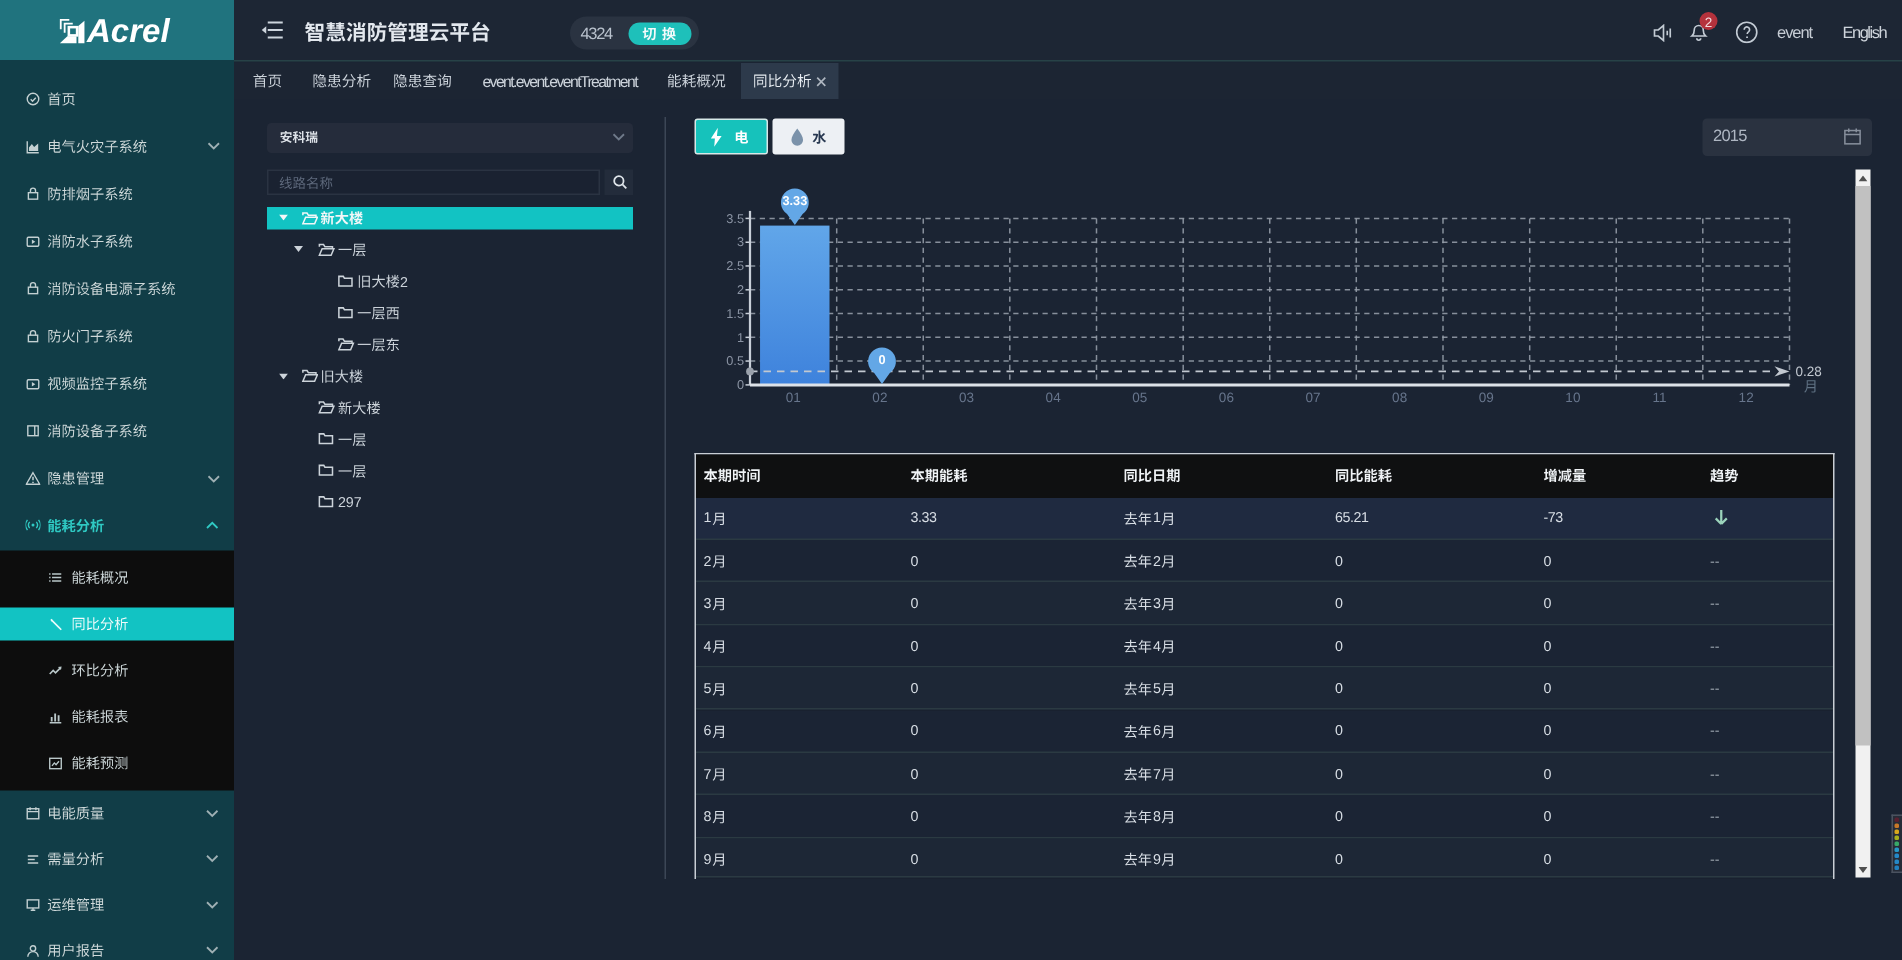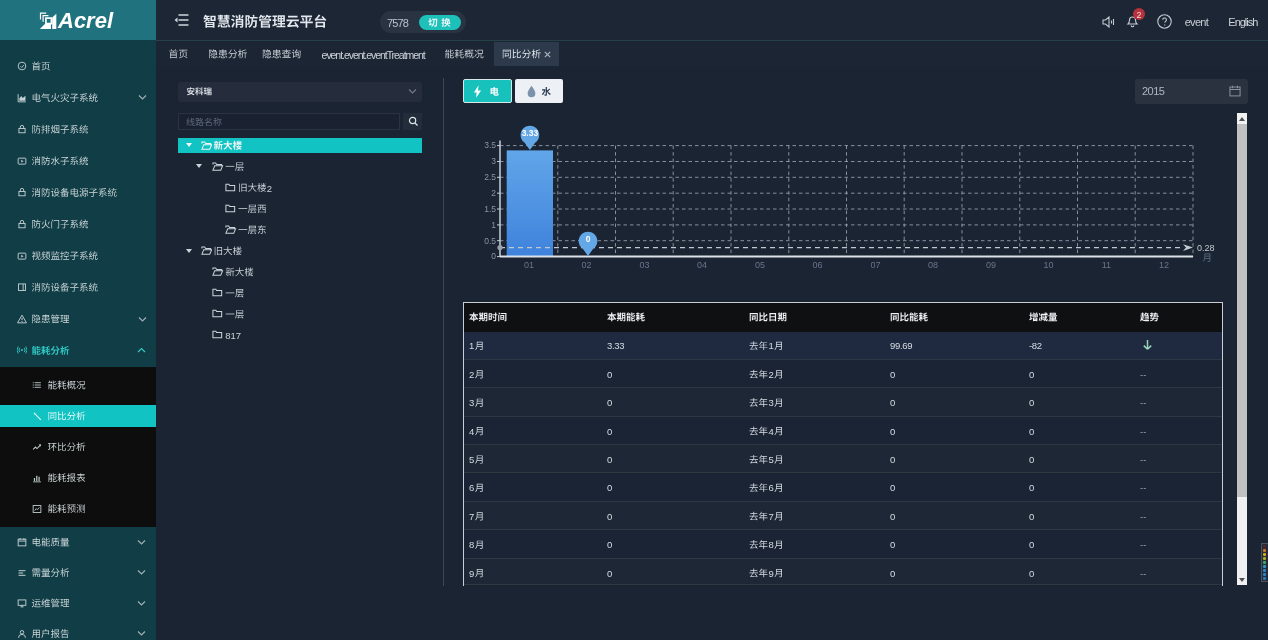--- a/index.html
+++ b/index.html
@@ -107,21 +107,21 @@
   </svg>
 <svg style="position:absolute;left:137px;top:630px" width="9" height="6.5" viewBox="0 0 9 6.5">
     <path d="M1 1.5L4.5 5 8 1.5" fill="none" stroke="#9fb0b4" stroke-width="1.2"></path>
   </svg>
 <div style="position:absolute;left:156px;top:0;width:1112px;height:41px;background:#1d2634;border-bottom:1px solid #274247"></div>
 <svg style="position:absolute;left:174px;top:14px" width="15" height="13" viewBox="0 0 15 13">
 <path d="M4.5 1h10M4.5 6h10M4.5 11h10" stroke="#cdd5dd" stroke-width="1.4"></path>
 <path d="M3.5 3.5L0.5 6l3 2.5z" fill="#cdd5dd"></path>
   </svg>
 <div style="position:absolute;left:380px;top:11px;width:86px;height:22px;background:#2a3341;border-radius:11px"></div>
-<div style="position:absolute;left:387px;top:16.5px;font:400 11px &quot;Liberation Sans&quot;,sans-serif;color:#b9c2cd;letter-spacing:-0.9px;white-space:nowrap">7578</div>
+<div style="position:absolute;left:387px;top:16.5px;font:400 11px &quot;Liberation Sans&quot;,sans-serif;color:#b9c2cd;letter-spacing:-0.9px;white-space:nowrap">4324</div>
 <div style="position:absolute;left:419px;top:14.5px;width:42px;height:15.5px;background:#1ec0ba;border-radius:8px"></div>
 <svg style="position:absolute;left:1102px;top:16px" width="14" height="12" viewBox="0 0 14 12">
 <path d="M1 4h2.5L7 1v10L3.5 8H1z" fill="none" stroke="#c3cbd4" stroke-width="1.1"></path>
 <path d="M9.5 4.5v3M11.5 3v6" stroke="#c3cbd4" stroke-width="1.1"></path>
   </svg>
 <svg style="position:absolute;left:1126px;top:14px" width="13" height="14" viewBox="0 0 13 14">
 <path d="M2 10h9c-1.2-1-1.5-2.2-1.5-4a3 3 0 00-6 0c0 1.8-.3 3-1.5 4z" fill="none" stroke="#c3cbd4" stroke-width="1.1"></path>
 <path d="M5.2 11.5a1.3 1.3 0 002.6 0" fill="none" stroke="#c3cbd4" stroke-width="1.1"></path>
   </svg>
 <div style="position:absolute;left:1133px;top:8px;width:12px;height:12px;background:#b5323c;border-radius:6px"></div>
@@ -184,21 +184,21 @@
   </svg>
 <svg style="position:absolute;left:212.4px;top:288.2px" width="11.5" height="9.5" viewBox="0 0 12.5 10">
     <path d="M1 2.5V1.2h3.2L5 2.5h5.5v5.7H1z" fill="none" stroke="#ccd3da" stroke-width="1.1"></path>
   </svg>
 <svg style="position:absolute;left:212.4px;top:309.3px" width="11.5" height="9.5" viewBox="0 0 12.5 10">
     <path d="M1 2.5V1.2h3.2L5 2.5h5.5v5.7H1z" fill="none" stroke="#ccd3da" stroke-width="1.1"></path>
   </svg>
 <svg style="position:absolute;left:212.4px;top:330.4px" width="11.5" height="9.5" viewBox="0 0 12.5 10">
     <path d="M1 2.5V1.2h3.2L5 2.5h5.5v5.7H1z" fill="none" stroke="#ccd3da" stroke-width="1.1"></path>
   </svg>
-<div style="position:absolute;left:225.3px;top:330.20000000000005px;font:400 9.5px &quot;Liberation Sans&quot;,sans-serif;color:#ccd3da;white-space:nowrap">817</div>
+<div style="position:absolute;left:225.3px;top:330.20000000000005px;font:400 9.5px &quot;Liberation Sans&quot;,sans-serif;color:#ccd3da;white-space:nowrap">297</div>
 <div style="position:absolute;left:443px;top:78px;width:1px;height:508px;background:#3c4656"></div>
 <div style="position:absolute;left:463px;top:79px;width:49px;height:24px;background:#16c2bb;border:1px solid #d8e8e8;border-radius:2px"></div>
 <svg style="position:absolute;left:473px;top:84.5px" width="9" height="13" viewBox="0 0 10 14">
     <path d="M6.2 0L1 8h3L3.5 14l5.5-8H5.5z" fill="#fff"></path>
   </svg>
 <div style="position:absolute;left:515px;top:79px;width:48px;height:24px;background:#edf0f4;border-radius:2px"></div>
 <svg style="position:absolute;left:527px;top:84.5px" width="9" height="13" viewBox="0 0 10 14">
     <path d="M5 0.5C7.5 4 9.3 6.7 9.3 9A4.3 4.3 0 01.7 9C.7 6.7 2.5 4 5 .5z" fill="#7b92aa"></path>
   </svg>
 <div style="position:absolute;left:1135px;top:78.5px;width:113px;height:25px;background:#2a3240;border-radius:3px"></div>
@@ -272,22 +272,22 @@
     <text x="73.9" y="28.4" text-anchor="middle" font-family="Liberation Sans" font-size="8.5" font-weight="bold" fill="#fff">3.33</text>
     <path d="M132 148L126.8 140.7A9.3 9.3 0 1 1 137.2 140.7Z" fill="#63a7e6"></path>
     <text x="132" y="134.4" text-anchor="middle" font-family="Liberation Sans" font-size="8.5" font-weight="bold" fill="#fff">0</text>
   </svg>
 <div style="position:absolute;left:463px;top:301.5px;width:760px;height:284px;background:#19212f;border:1px solid #c9ced5;border-bottom:none;overflow:hidden"></div>
 <div style="position:absolute;left:464px;top:302.5px;width:758px;height:29px;background:#0f1011"></div>
 <div style="position:absolute;left:464px;top:331.5px;width:758px;height:28.4px;background:#1f2a40;border-bottom:1px solid #2b3a42"></div>
 <div style="position:absolute;left:469px;top:340.4px;font:400 9.5px &quot;Liberation Sans&quot;,sans-serif;color:#d7dde4;white-space:nowrap">1</div>
 <div style="position:absolute;left:607px;top:340.4px;font:400 9.5px &quot;Liberation Sans&quot;,sans-serif;color:#d7dde4;letter-spacing:-0.3px;white-space:nowrap">3.33</div>
 <div style="position:absolute;left:768.6px;top:340.4px;font:400 9.5px &quot;Liberation Sans&quot;,sans-serif;color:#d7dde4;white-space:nowrap">1</div>
-<div style="position:absolute;left:890px;top:340.4px;font:400 9.5px &quot;Liberation Sans&quot;,sans-serif;color:#d7dde4;letter-spacing:-0.3px;white-space:nowrap">99.69</div>
-<div style="position:absolute;left:1029px;top:340.4px;font:400 9.5px &quot;Liberation Sans&quot;,sans-serif;color:#d7dde4;letter-spacing:-0.3px;white-space:nowrap">-82</div>
+<div style="position:absolute;left:890px;top:340.4px;font:400 9.5px &quot;Liberation Sans&quot;,sans-serif;color:#d7dde4;letter-spacing:-0.3px;white-space:nowrap">65.21</div>
+<div style="position:absolute;left:1029px;top:340.4px;font:400 9.5px &quot;Liberation Sans&quot;,sans-serif;color:#d7dde4;letter-spacing:-0.3px;white-space:nowrap">-73</div>
 <svg style="position:absolute;left:1142.5px;top:340.4px" width="9" height="11" viewBox="0 0 9 11">
     <path d="M4.5 0v9M4.5 9.3L0.8 5.6M4.5 9.3l3.7-3.7" fill="none" stroke="#9bd3bb" stroke-width="1.5"></path>
   </svg>
 <div style="position:absolute;left:464px;top:359.9px;width:758px;height:28.4px;background:#1b2434;border-bottom:1px solid #2b3a42"></div>
 <div style="position:absolute;left:469px;top:368.79999999999995px;font:400 9.5px &quot;Liberation Sans&quot;,sans-serif;color:#d7dde4;white-space:nowrap">2</div>
 <div style="position:absolute;left:607px;top:368.79999999999995px;font:400 9.5px &quot;Liberation Sans&quot;,sans-serif;color:#d7dde4;letter-spacing:-0.3px;white-space:nowrap">0</div>
 <div style="position:absolute;left:768.6px;top:368.79999999999995px;font:400 9.5px &quot;Liberation Sans&quot;,sans-serif;color:#d7dde4;white-space:nowrap">2</div>
 <div style="position:absolute;left:890px;top:368.79999999999995px;font:400 9.5px &quot;Liberation Sans&quot;,sans-serif;color:#d7dde4;letter-spacing:-0.3px;white-space:nowrap">0</div>
 <div style="position:absolute;left:1029px;top:368.79999999999995px;font:400 9.5px &quot;Liberation Sans&quot;,sans-serif;color:#d7dde4;letter-spacing:-0.3px;white-space:nowrap">0</div>
 <div style="position:absolute;left:1140px;top:368.79999999999995px;font:400 9.5px &quot;Liberation Sans&quot;,sans-serif;color:#9aa3ad;white-space:nowrap">--</div>

